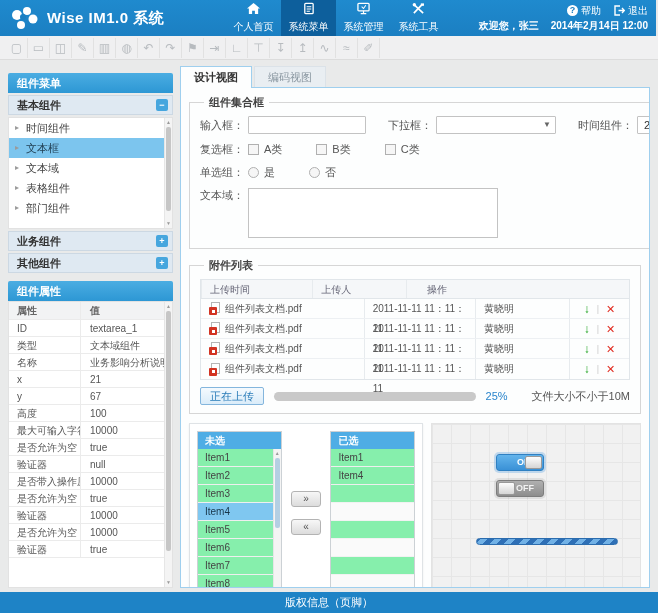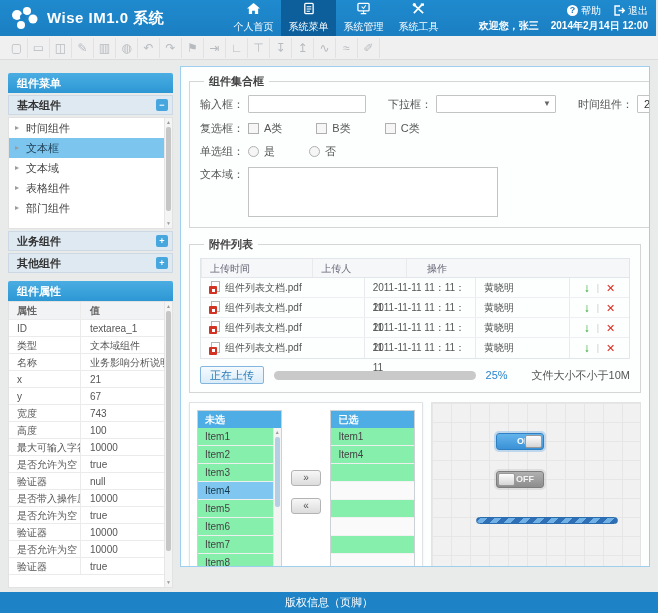--- a/index.html
+++ b/index.html
@@ -101,21 +101,21 @@
   .lempty { height:18px; border-bottom:1px solid #f2f2f2; }
   .lempty.alt { background:#fafafa; }
   .xferbtns { width:32px; display:flex; flex-direction:column; align-items:center; justify-content:center; gap:12px; }
   .xbtn { width:30px; height:16px; background:linear-gradient(#f7f7f7,#dcdcdc); border:1px solid #b3b3b3; border-radius:3px; font-size:10px; line-height:14px; text-align:center; color:#555; cursor:pointer; }
 
   .grid-card { flex:1; position:relative; border:1px solid #e3e3e3; background-color:#f1f1f1;
     background-image:linear-gradient(#e6e6e6 1px,transparent 1px),linear-gradient(90deg,#e6e6e6 1px,transparent 1px);
     background-size:19px 19px; }
   .toggle { position:absolute; width:48px; height:17px; border-radius:3px; cursor:pointer; }
   .ton { left:64px; top:30px; background:linear-gradient(#63b4ec,#3a91d6); border:1px solid #2f80c2; box-shadow:0 0 0 2px rgba(130,185,230,.45); }
-  .toff { left:64px; top:68px; background:linear-gradient(#b0b0b0,#8d8d8d); border:1px solid #7d7d7d; box-shadow:0 0 0 2px rgba(0,0,0,.08);text-decoration:underline; }
+  .toff { left:64px; top:56px; background:linear-gradient(#b0b0b0,#8d8d8d); border:1px solid #7d7d7d; box-shadow:0 0 0 2px rgba(0,0,0,.08);text-decoration:underline; }
   .knob { position:absolute; top:1px; width:17px; height:13px; background:linear-gradient(#fdfdfd,#d5d5d5); border:1px solid #999; border-radius:2px; }
   .ton .knob { right:1px; } .toff .knob { left:1px; }
   .tlabel { position:absolute; top:2px; font-size:9px; font-weight:bold; color:#fff; }
   .ton .tlabel { left:20px; } .toff .tlabel { right:9px; color:#f2f2f2; }
   .loadbar { position:absolute; left:44px; top:114px; width:142px; height:7px; border:1px solid #2b6cae; border-radius:4px;
     background:repeating-linear-gradient(-45deg,#2e6fb6 0 5px,#71b1e6 5px 10px); }
 
   
   .ftr { position:absolute; left:0; top:592px; width:658px; height:21px; background:#1e83c6; color:#fff; font-size:11px; line-height:21px; text-align:center; }
 </style>
@@ -256,24 +256,20 @@
         </div>
       <div class="prow">
           <span class="pk">x</span>
           <span class="pv">21</span>
         </div>
       <div class="prow">
           <span class="pk">y</span>
           <span class="pv">67</span>
         </div>
       <div class="prow">
-          <span class="pk">宽度</span>
-          <span class="pv">743</span>
-        </div>
-      <div class="prow">
           <span class="pk">高度</span>
           <span class="pv">100</span>
         </div>
       <div class="prow">
           <span class="pk">最大可输入字符数</span>
           <span class="pv">10000</span>
         </div>
       <div class="prow">
           <span class="pk">是否允许为空</span>
           <span class="pv">true</span>
@@ -305,20 +301,24 @@
       <div class="vscroll">
         <span class="sarr up">▲</span>
         <div class="thumb" style="top:9px;height:240px;"></div>
         <span class="sarr down">▼</span>
       </div>
     </div>
   </div>
 </div>
 
 <div class="main">
+  <div class="tabs">
+    <div class="tab active">设计视图</div>
+    <div class="tab inactive">编码视图</div>
+  </div>
   <div class="panel">
 
     <fieldset>
       <legend>组件集合框</legend>
       <div class="frow">
         <span class="flabel">输入框：</span>
         <span class="tinput"></span>
         <span class="gsp"></span>
         <span class="flabel">下拉框：</span>
         <span class="selbox">

